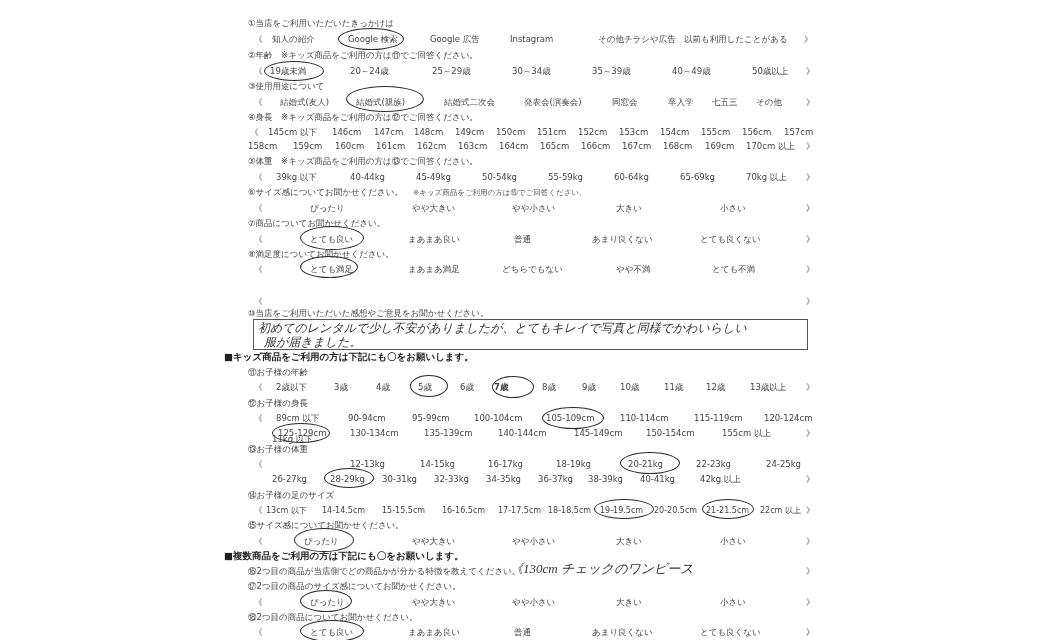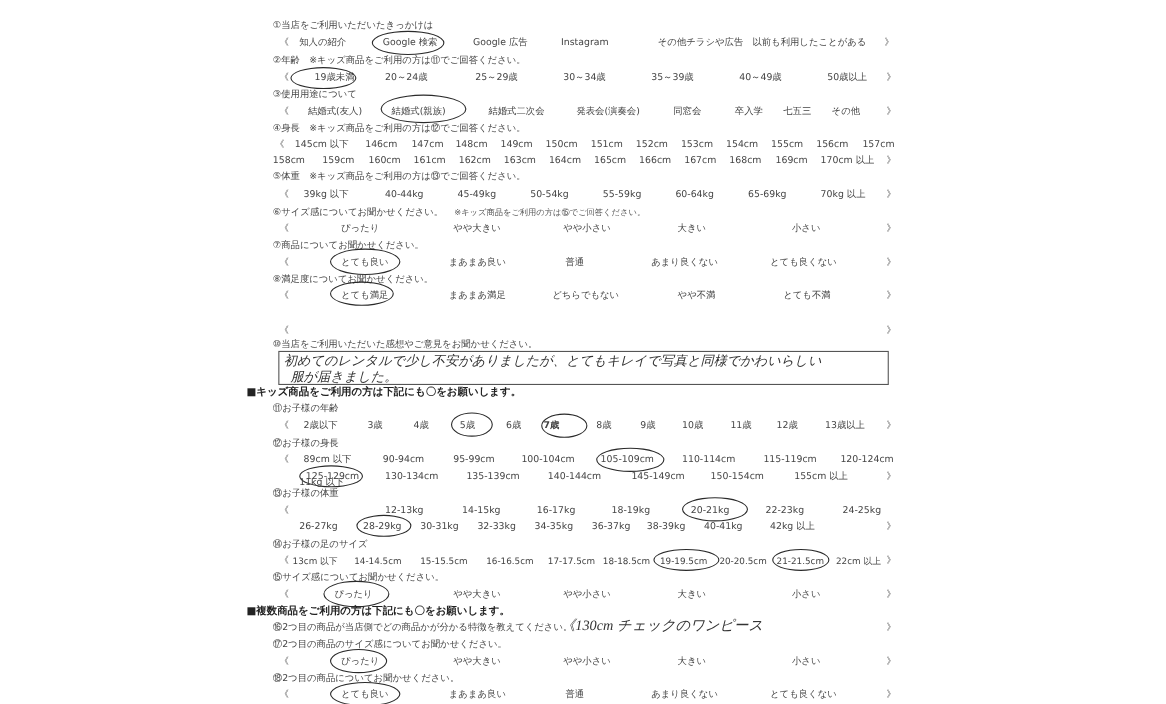--- a/index.html
+++ b/index.html
@@ -28,21 +28,21 @@
   <div class="opt" style="left:348px;top:34px;">Google 検索</div>
   <div class="opt" style="left:430px;top:34px;">Google 広告</div>
   <div class="opt" style="left:510px;top:34px;">Instagram</div>
   <div class="opt" style="left:598px;top:34px;text-align:center;">その他チラシや広告</div>
   <div class="opt" style="left:684px;top:34px;">以前も利用したことがある</div>
   <div class="opt" style="left:804px;top:34px;">》</div>
   <div class="circle" style="left:338px;top:28px;width:64px;height:20px;"></div>
 
   <div class="line" style="left:248px;top:50px;">②年齢　※キッズ商品をご利用の方は⑪でご回答ください。</div>
   <div class="opt" style="left:254px;top:66px;">《</div>
-  <div class="opt" style="left:270px;top:66px;margin-left:16px;">19歳未満</div>
+  <div class="opt" style="left:270px;top:66px;">19歳未満</div>
   <div class="opt" style="left:350px;top:66px;">20～24歳</div>
   <div class="opt" style="left:432px;top:66px;">25～29歳</div>
   <div class="opt" style="left:512px;top:66px;">30～34歳</div>
   <div class="opt" style="left:592px;top:66px;">35～39歳</div>
   <div class="opt" style="left:672px;top:66px;">40～49歳</div>
   <div class="opt" style="left:752px;top:66px;">50歳以上</div>
   <div class="opt" style="left:806px;top:66px;">》</div>
   <div class="circle" style="left:264px;top:61px;width:58px;height:18px;"></div>
 
   <div class="line" style="left:248px;top:81px;">③使用用途について</div>

